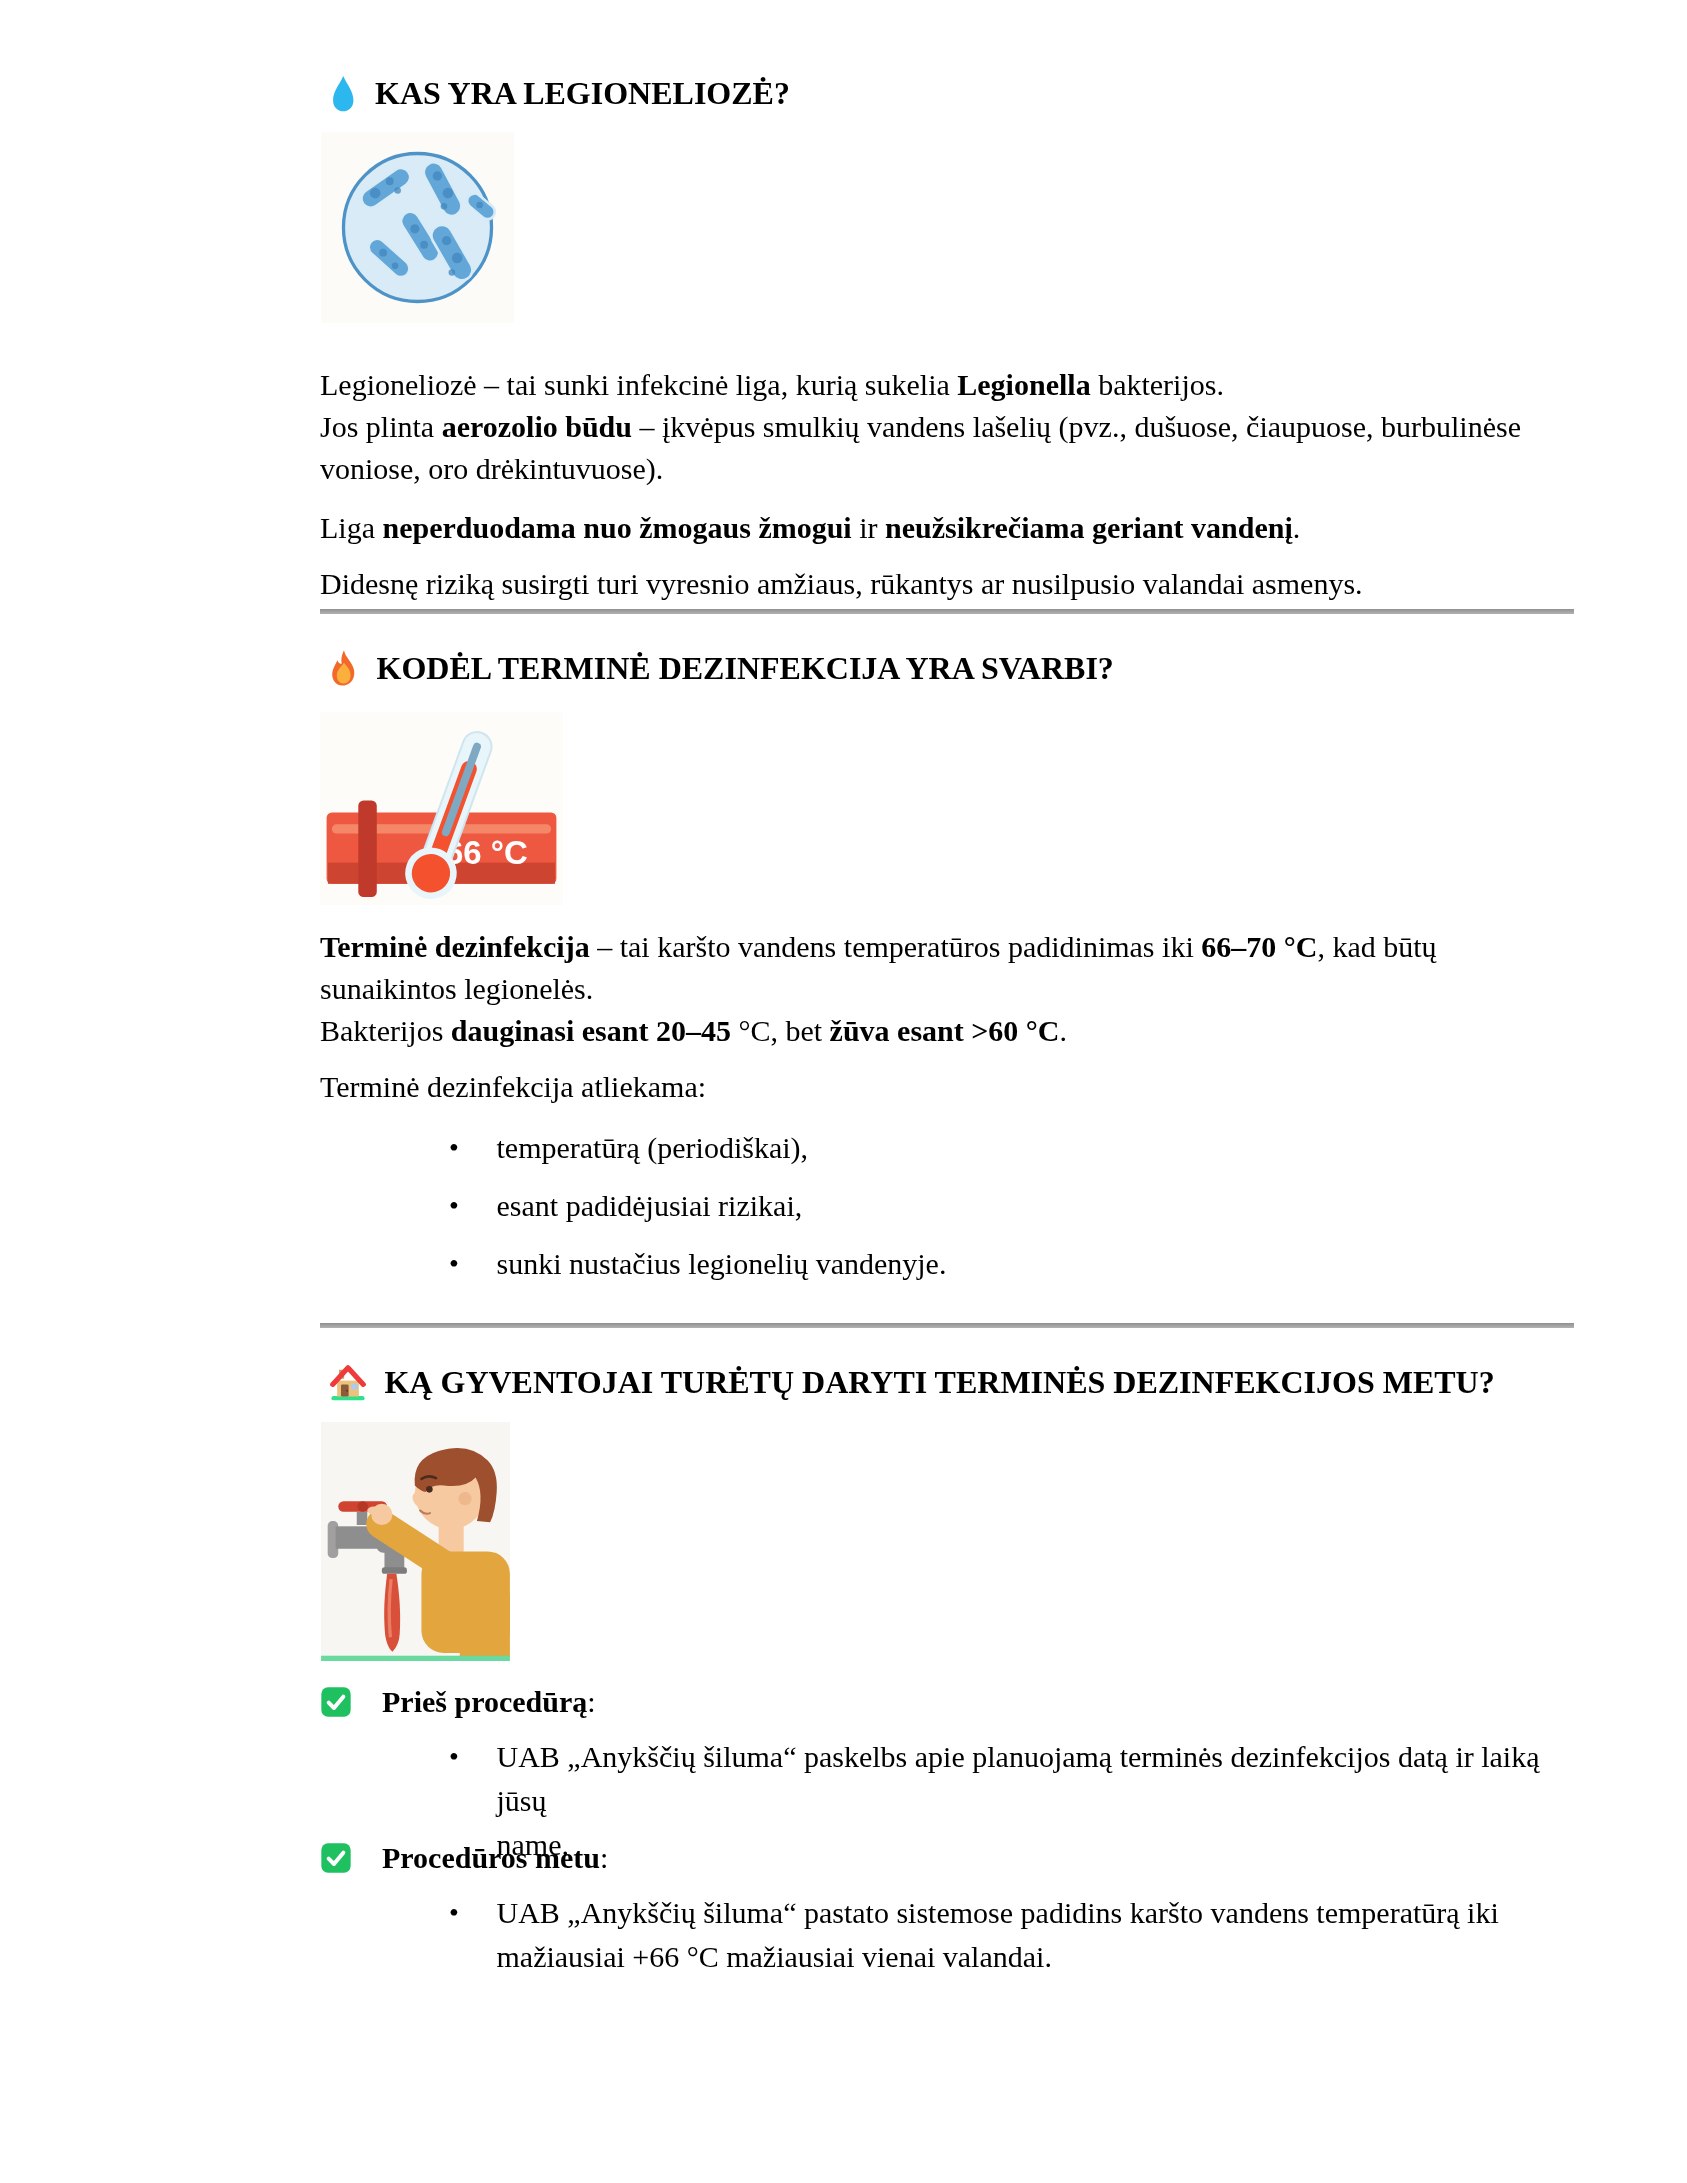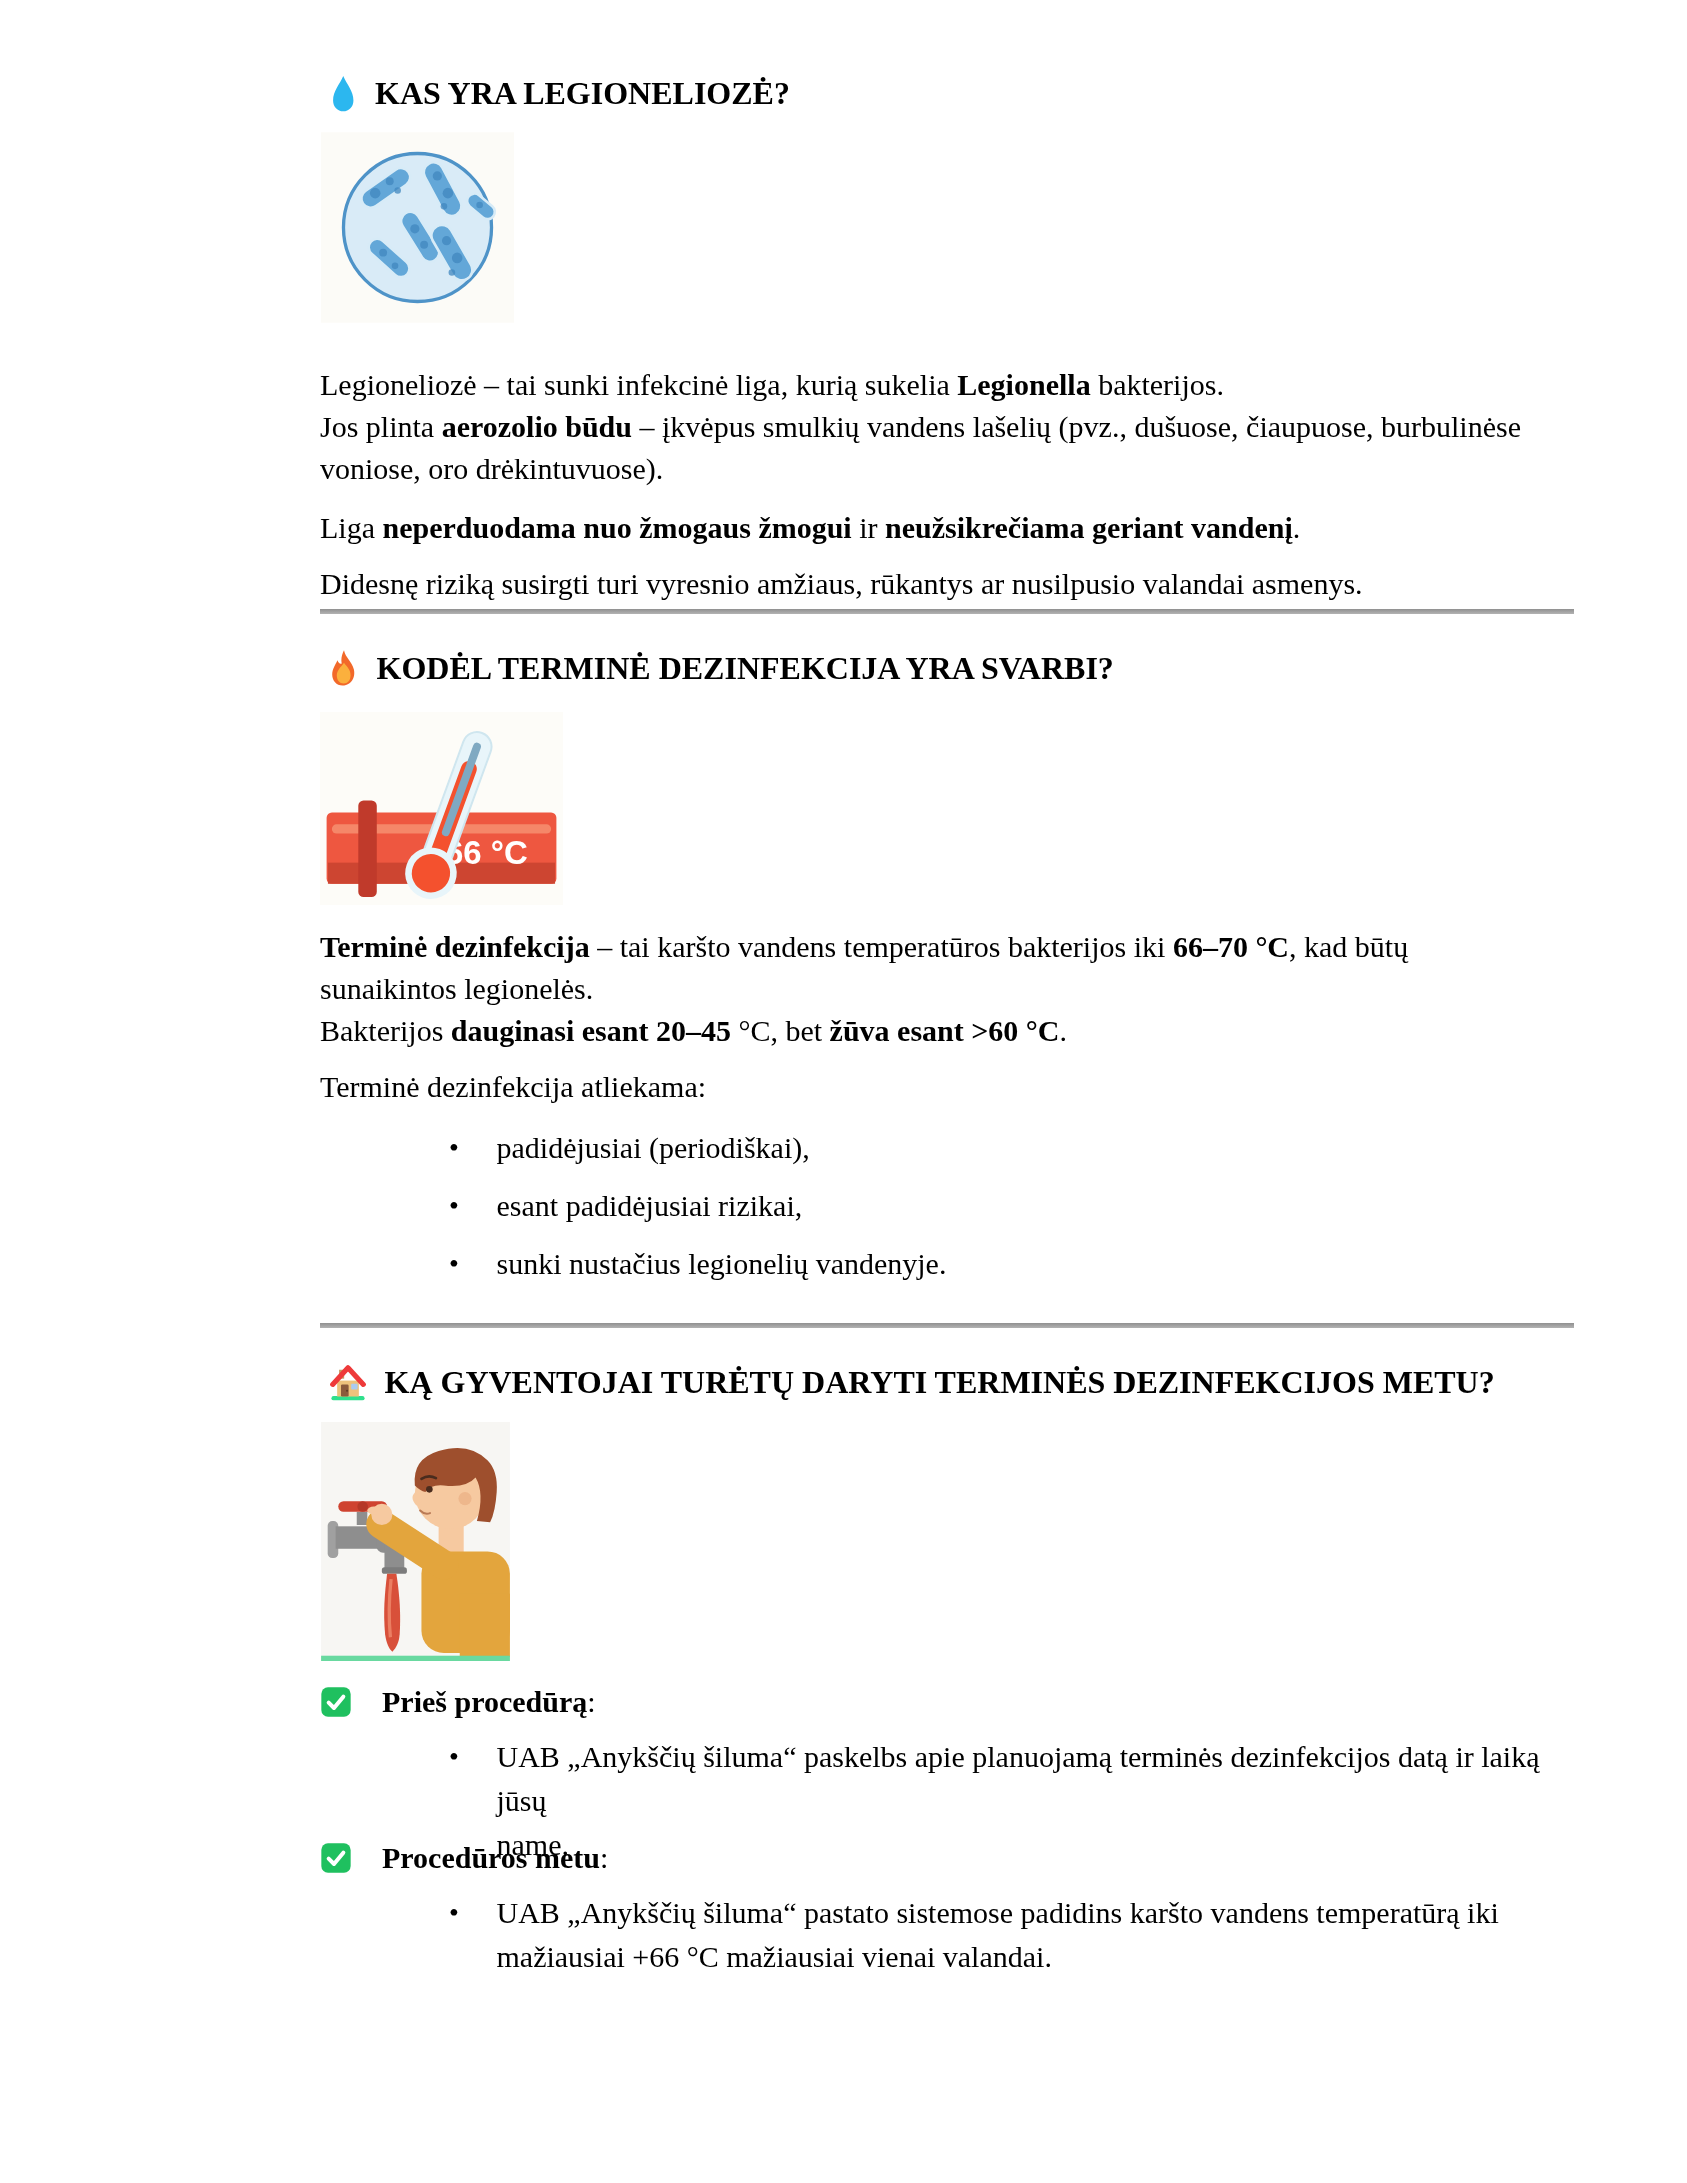--- a/index.html
+++ b/index.html
@@ -121,26 +121,26 @@
       <text x="252" y="230" text-anchor="middle" font-family="Liberation Sans, sans-serif" font-size="50" font-weight="bold" fill="#ffffff">66 °C</text>
       <g transform="rotate(20 168 244)">
         <rect x="146" y="18" width="44" height="214" rx="22" fill="#e8f5fa" stroke="#cfe6ef" stroke-width="3"></rect>
         <rect x="156" y="64" width="24" height="168" rx="12" fill="#f4512e"></rect>
         <rect x="162" y="34" width="12" height="150" rx="6" fill="#7fa9c2"></rect>
         <circle cx="168" cy="244" r="34" fill="#f4512e" stroke="#e8f5fa" stroke-width="10"></circle>
       </g>
     </svg>
   </div>
 
-  <div class="abs para" style="top:926px;left:288px;"><b>Terminė dezinfekcija</b><span> – tai karšto vandens temperatūros bakterijos iki </span><b>66–70 °C</b><span>, kad būtų</span><br><span>sunaikintos legionelės.</span><br><span>Bakterijos </span><b>dauginasi esant 20–45</b><span> °C, bet </span><b>žūva esant &gt;60 °C</b><span>.</span></div>
+  <div class="abs para" style="top:926px;left:288px;"><b>Terminė dezinfekcija</b><span> – tai karšto vandens temperatūros padidinimas iki </span><b>66–70 °C</b><span>, kad būtų</span><br><span>sunaikintos legionelės.</span><br><span>Bakterijos </span><b>dauginasi esant 20–45</b><span> °C, bet </span><b>žūva esant &gt;60 °C</b><span>.</span></div>
   <div class="abs lead" style="top:1066px;left:288px;">Terminė dezinfekcija atliekama:</div>
 
   <div class="abs bullet-row" style="top:1126px;">
     <span class="dot">•</span>
-    <span>padidėjusiai (periodiškai),</span>
+    <span>temperatūrą (periodiškai),</span>
   </div>
   <div class="abs bullet-row" style="top:1184px;">
     <span class="dot">•</span>
     <span>esant padidėjusiai rizikai,</span>
   </div>
   <div class="abs bullet-row" style="top:1242px;">
     <span class="dot">•</span>
     <span>sunki nustačius legionelių vandenyje.</span>
   </div>
 

